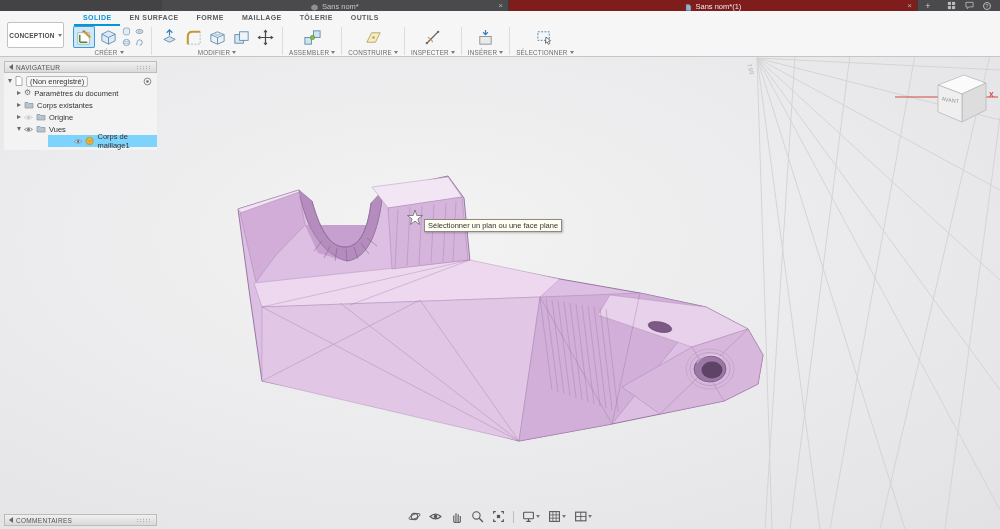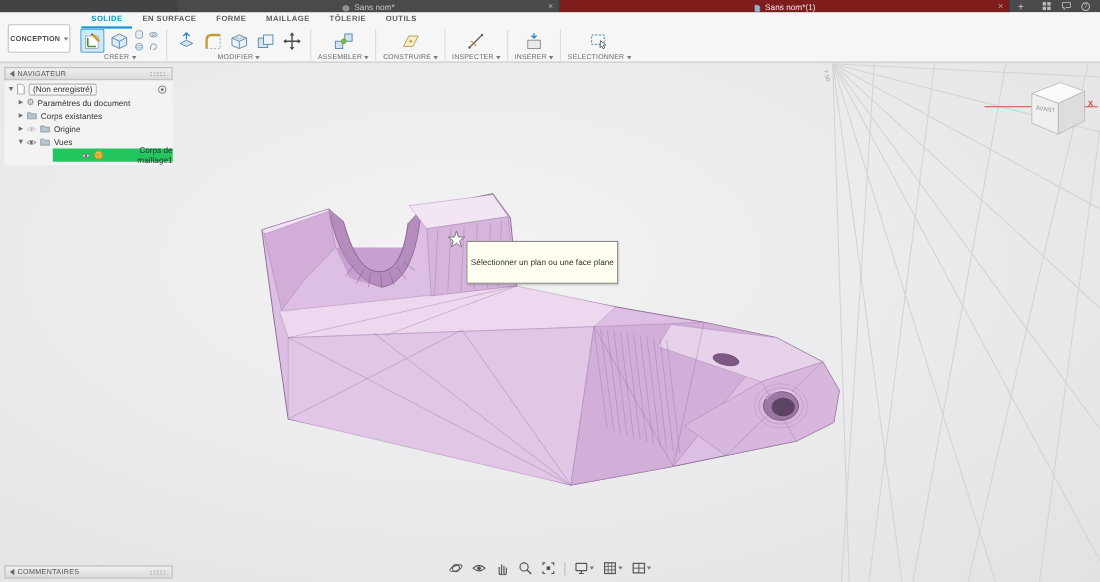--- a/index.html
+++ b/index.html
@@ -56,36 +56,36 @@
 
   
   .axis-svg { position:absolute; left:890px; top:30px; }
   .axis-label { position:absolute; left:989px; top:34px; font-size:7px; color:#cf4a41; font-weight:bold; }
   .viewcube { position:absolute; left:930px; top:13px; width:60px; height:56px; cursor:pointer; }
   .viewcube-label { position:absolute; left:11px; top:27px; font-size:5.5px; color:#8f8f8f;
     letter-spacing:.3px; transform:skewY(9deg) scaleX(.92); }
 
   
   .vp-tooltip { position:absolute; left:424px; top:162px; background:#fffef0; border:1px solid #8a8a8a;
-    padding:14px 3px; font-size:7.5px; color:#333; white-space:nowrap;
+    padding:1px 3px; font-size:7.5px; color:#333; white-space:nowrap;
     box-shadow:1px 1px 2px rgba(0,0,0,.25); z-index:20; }
   .sketch-cursor { position:absolute; left:404px; top:150px; z-index:21; }
 
   
   .side-panel { position:absolute; left:4px; width:153px; z-index:30; }
   .panel-header { height:12px; background:linear-gradient(#f0f0f0,#dadada); border:1px solid #bcbcbc;
     display:flex; align-items:center; gap:3px; padding:0 4px; font-size:6.5px; color:#555;
     letter-spacing:.3px; cursor:pointer; }
   .collapse-arrow { width:0; height:0; border-top:3px solid transparent; border-bottom:3px solid transparent;
     border-right:4px solid #666; }
   .grip { margin-left:auto; width:16px; height:5px;
     background-image:radial-gradient(#9d9d9d .7px, transparent .9px); background-size:3px 2.5px; }
-  .tree { background:rgba(250,250,250,.55); padding:2px 0 3px 0; font-size:7.5px; color:#333;text-align:right; }
+  .tree { background:rgba(250,250,250,.55); padding:2px 0 3px 0; font-size:7.5px; color:#333; }
   .trow { height:12px; display:flex; align-items:center; gap:3px; padding-left:4px; cursor:pointer; }
-  .trow.sel { background:#22c55e;margin-left:44px; }
+  .trow.sel { background:#7dd3fc;margin-left:44px; }
   .ind1 { padding-left:13px; } .ind2 { padding-left:26px; }
   .tri-r { width:0; height:0; border-top:2.8px solid transparent; border-bottom:2.8px solid transparent;
     border-left:4px solid #6d6d6d; }
   .tri-d { width:0; height:0; border-left:2.8px solid transparent; border-right:2.8px solid transparent;
     border-top:4px solid #6d6d6d; }
   .root-label { border:1px solid #b8b8b8; background:#f6f6f6; border-radius:2px; padding:0 3px;
     line-height:9px; }
   .gear-glyph { font-size:8px; line-height:8px; color:#777; }
   .radio-activate { margin-left:auto; margin-right:5px; }
   .comments-panel { bottom:3px; }

